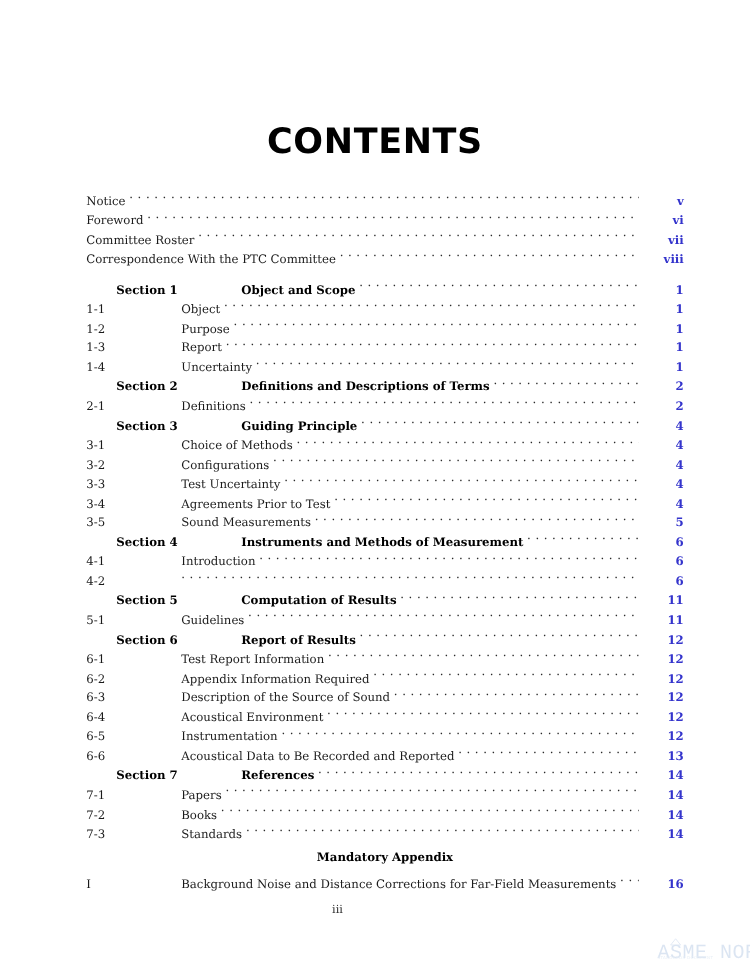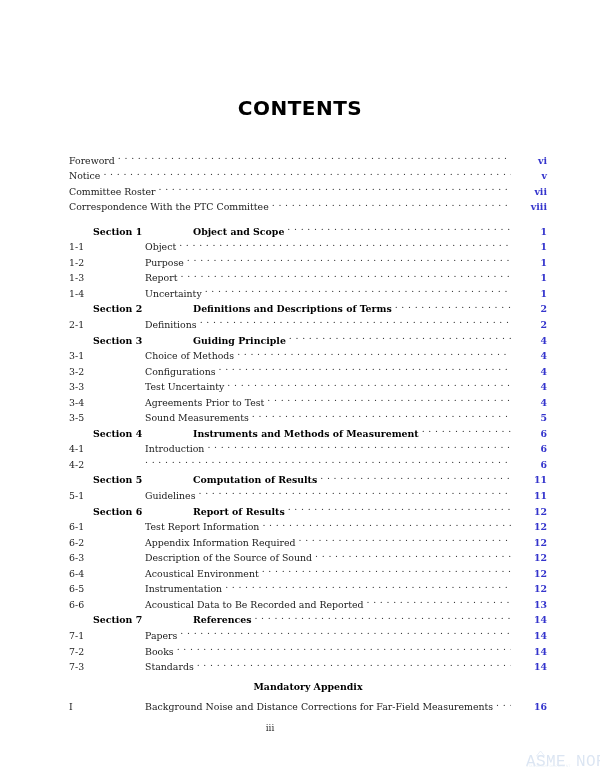--- a/index.html
+++ b/index.html
@@ -25,21 +25,21 @@
 
   
   .doc-title {
     position: absolute;
     top: 96px;
     left: 0;
     width: 600px;
     text-align: center;
     font-family: "DejaVu Sans", "Liberation Sans", sans-serif;
     font-weight: bold;
-    font-size: 20px;
+    font-size: 28px;
     letter-spacing: 0.5px;
     color: #000000;
   }
 
   
   .toc {
     position: absolute;
     top: 148px;
     left: 69px;
     width: 478px;
@@ -169,29 +169,29 @@
 <body>
 
 <div class="page">
 
   <div class="doc-title">CONTENTS</div>
 
   <div class="toc">
     <div id="front-matter-list">
         <div class="toc-row front">
           <div class="entry-label"></div>
-          <div class="entry-title">Foreword</div>
-          <div class="leader"></div>
-          <div class="entry-page">vi</div>
+          <div class="entry-title">Notice</div>
+          <div class="leader"></div>
+          <div class="entry-page">v</div>
         </div>
         <div class="toc-row front">
           <div class="entry-label"></div>
-          <div class="entry-title">Notice</div>
-          <div class="leader"></div>
-          <div class="entry-page">v</div>
+          <div class="entry-title">Foreword</div>
+          <div class="leader"></div>
+          <div class="entry-page">vi</div>
         </div>
         <div class="toc-row front">
           <div class="entry-label"></div>
           <div class="entry-title">Committee Roster</div>
           <div class="leader"></div>
           <div class="entry-page">vii</div>
         </div>
         <div class="toc-row front">
           <div class="entry-label"></div>
           <div class="entry-title">Correspondence With the PTC Committee</div>

